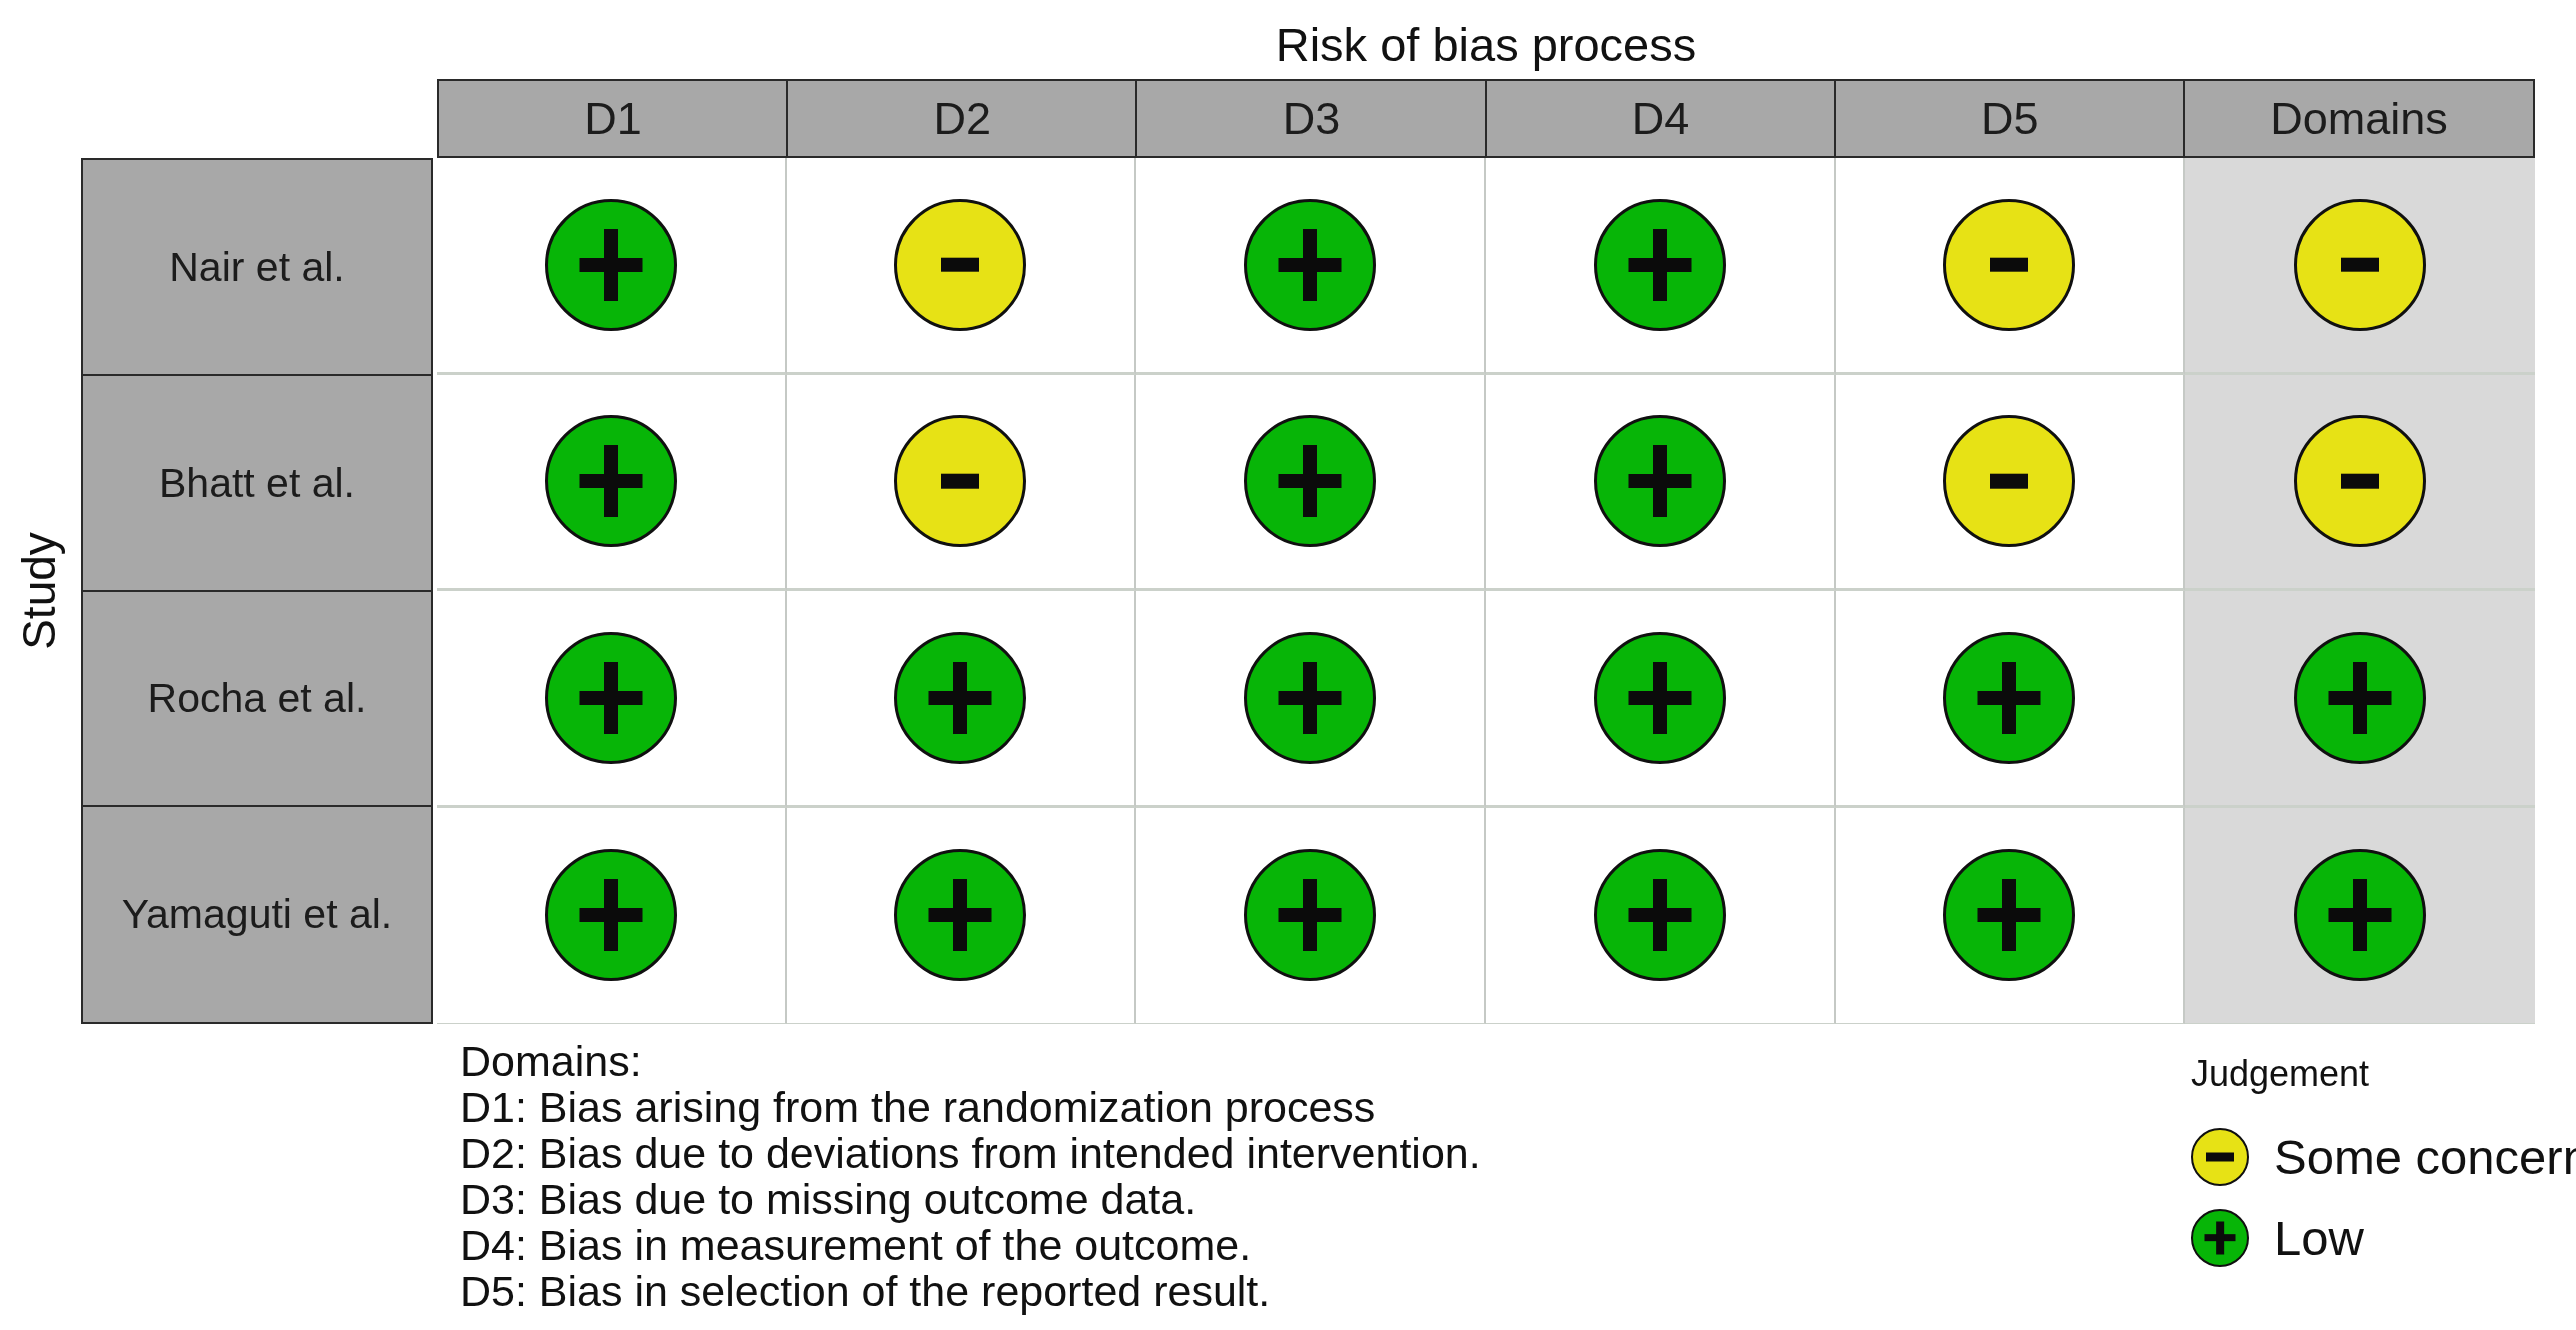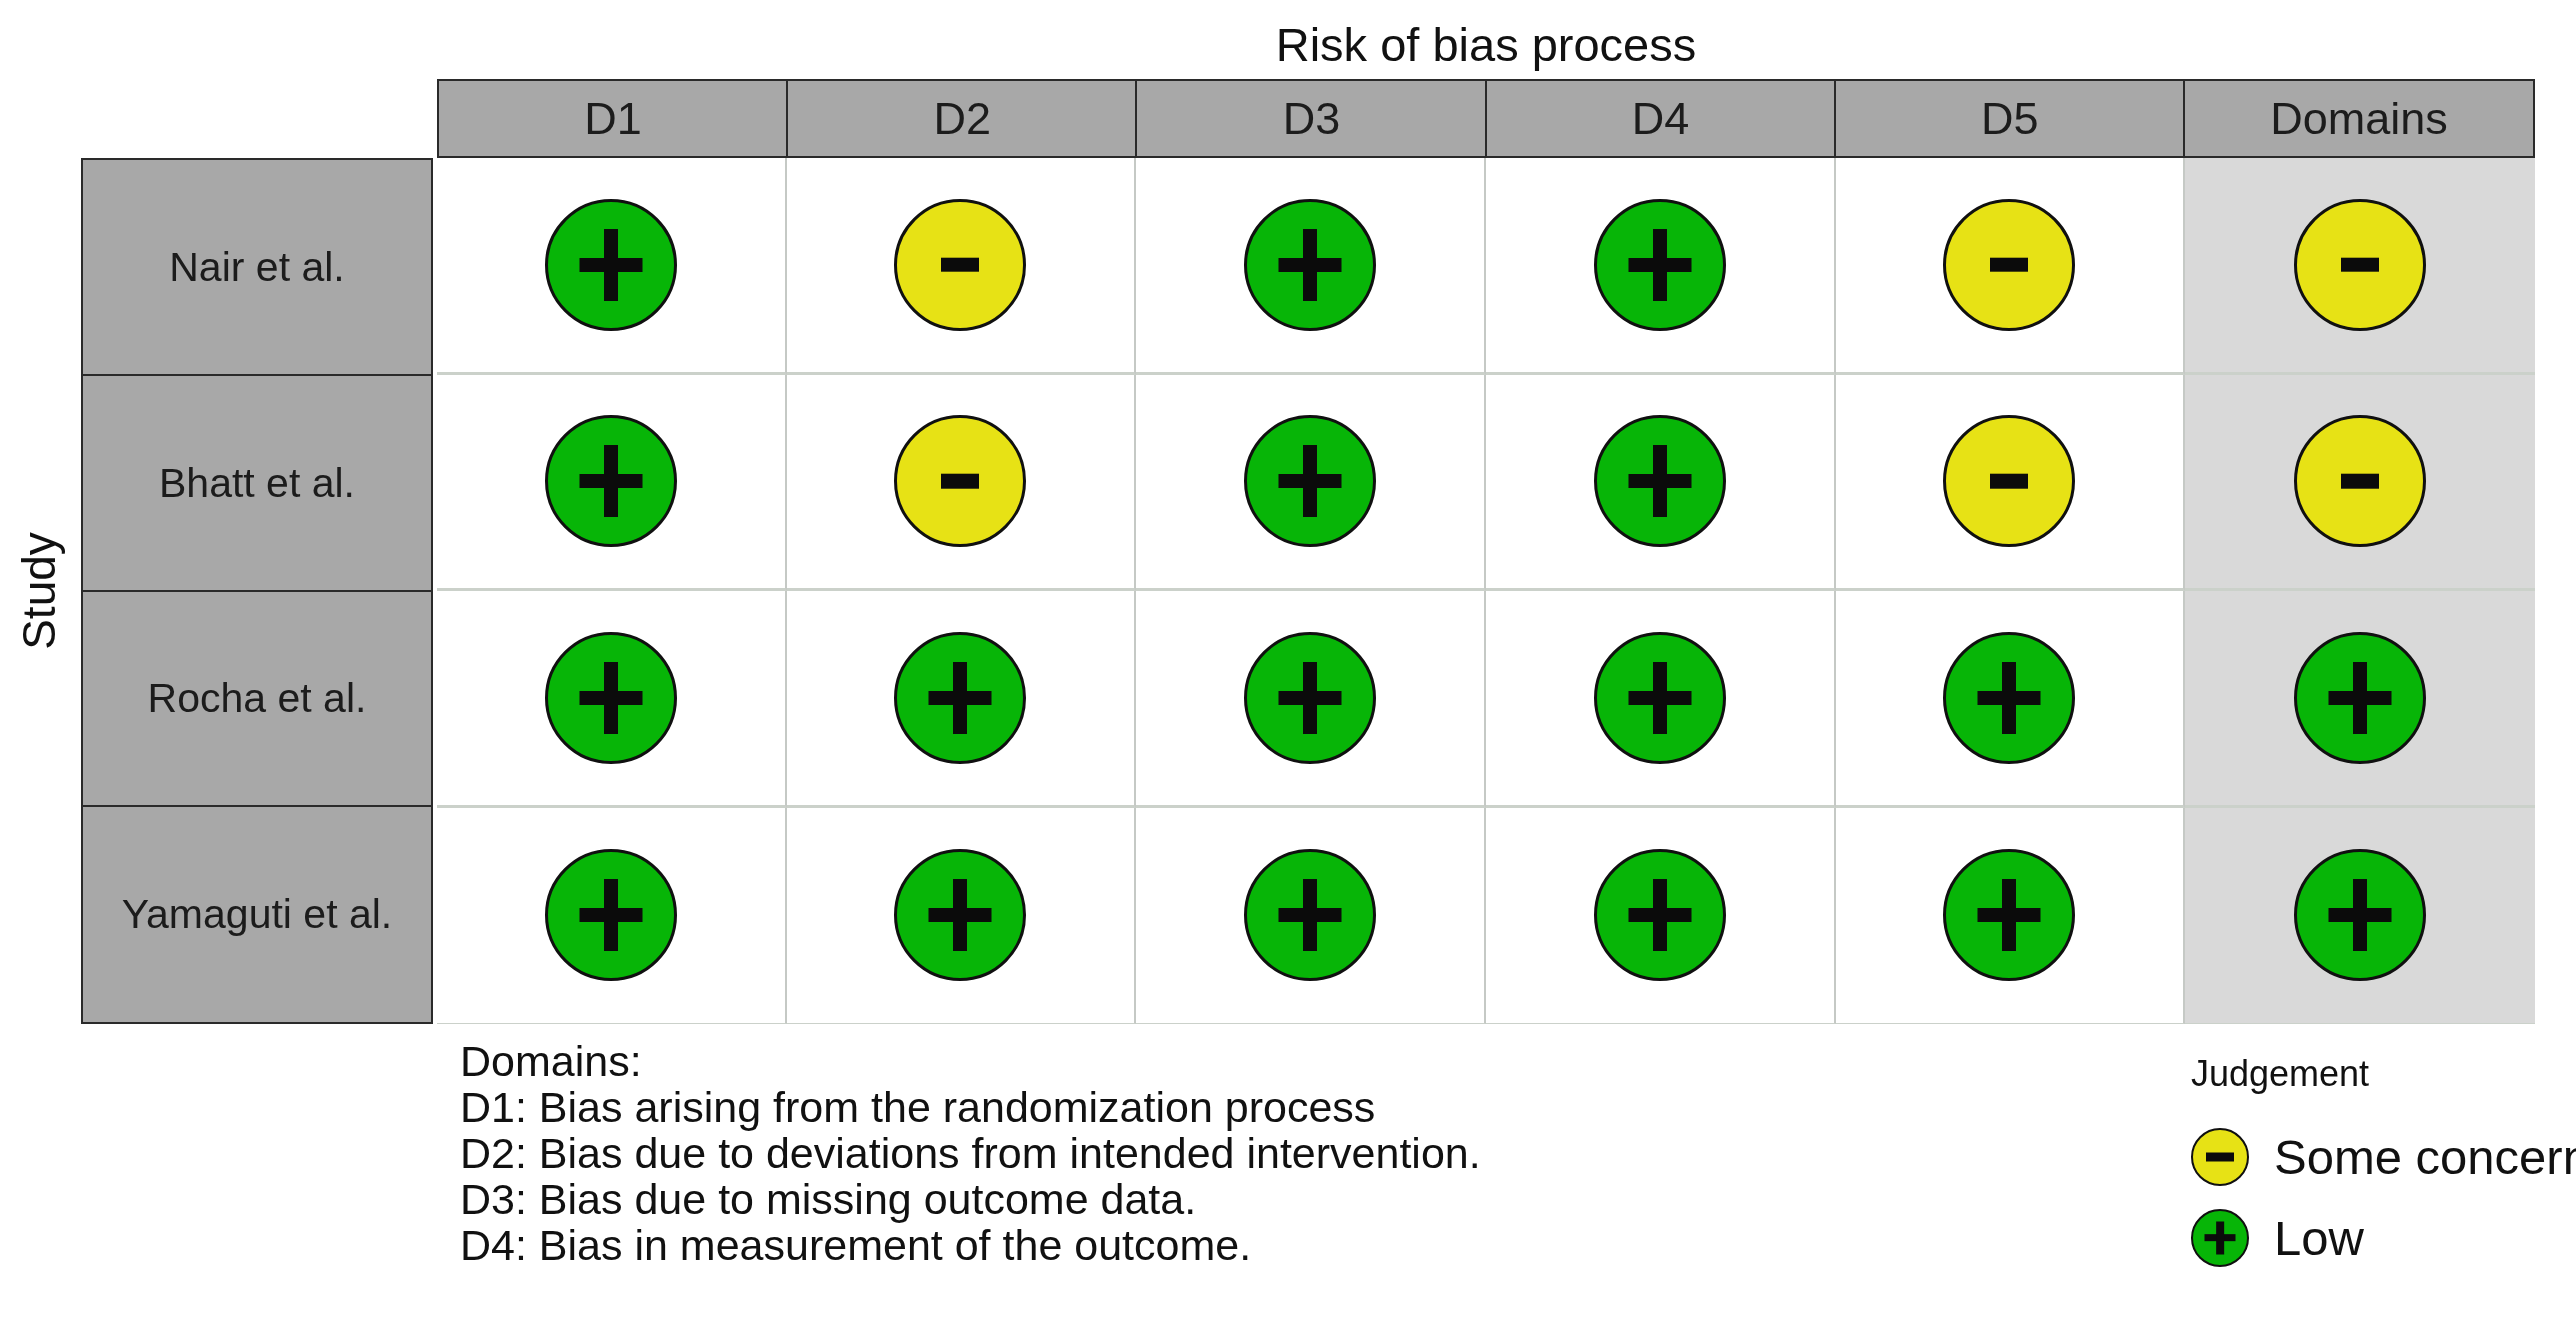--- a/index.html
+++ b/index.html
@@ -218,20 +218,21 @@
       </div>
     </div>
   </div>
 
 <div class="footnotes">
     <div class="footnote-line">Domains:</div>
     <div class="footnote-line">D1: Bias arising from the randomization process</div>
     <div class="footnote-line">D2: Bias due to deviations from intended intervention.</div>
     <div class="footnote-line">D3: Bias due to missing outcome data.</div>
     <div class="footnote-line">D4: Bias in measurement of the outcome.</div>
+    <div class="footnote-line">D5: Bias in selection of the reported result.</div>
   </div>
 
 <div class="legend">
   <div class="legend-title">Judgement</div>
   <div>
       <div class="legend-item">
         <div class="circle small" style="background: rgb(231, 226, 21);">
           <div class="bar h minus"></div>
         </div>
         <span class="legend-label">Some concerns</span>

